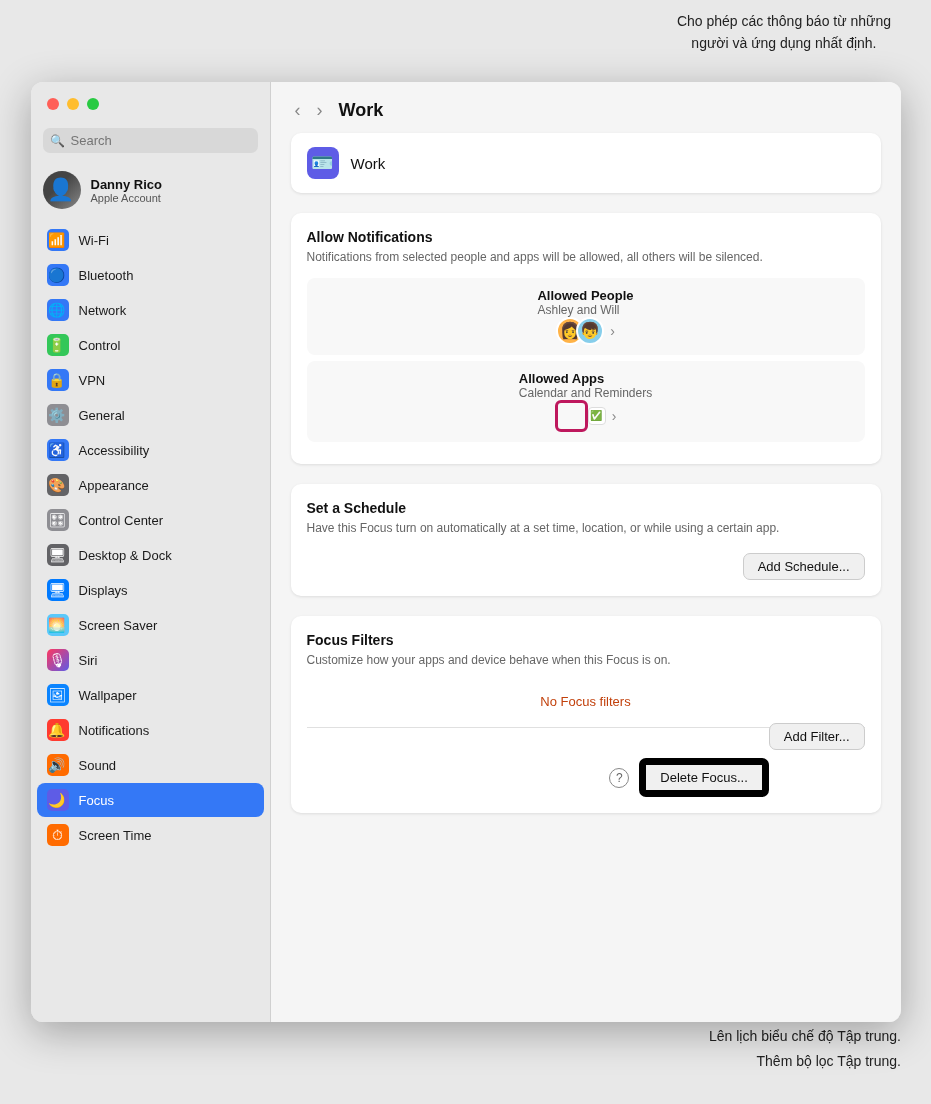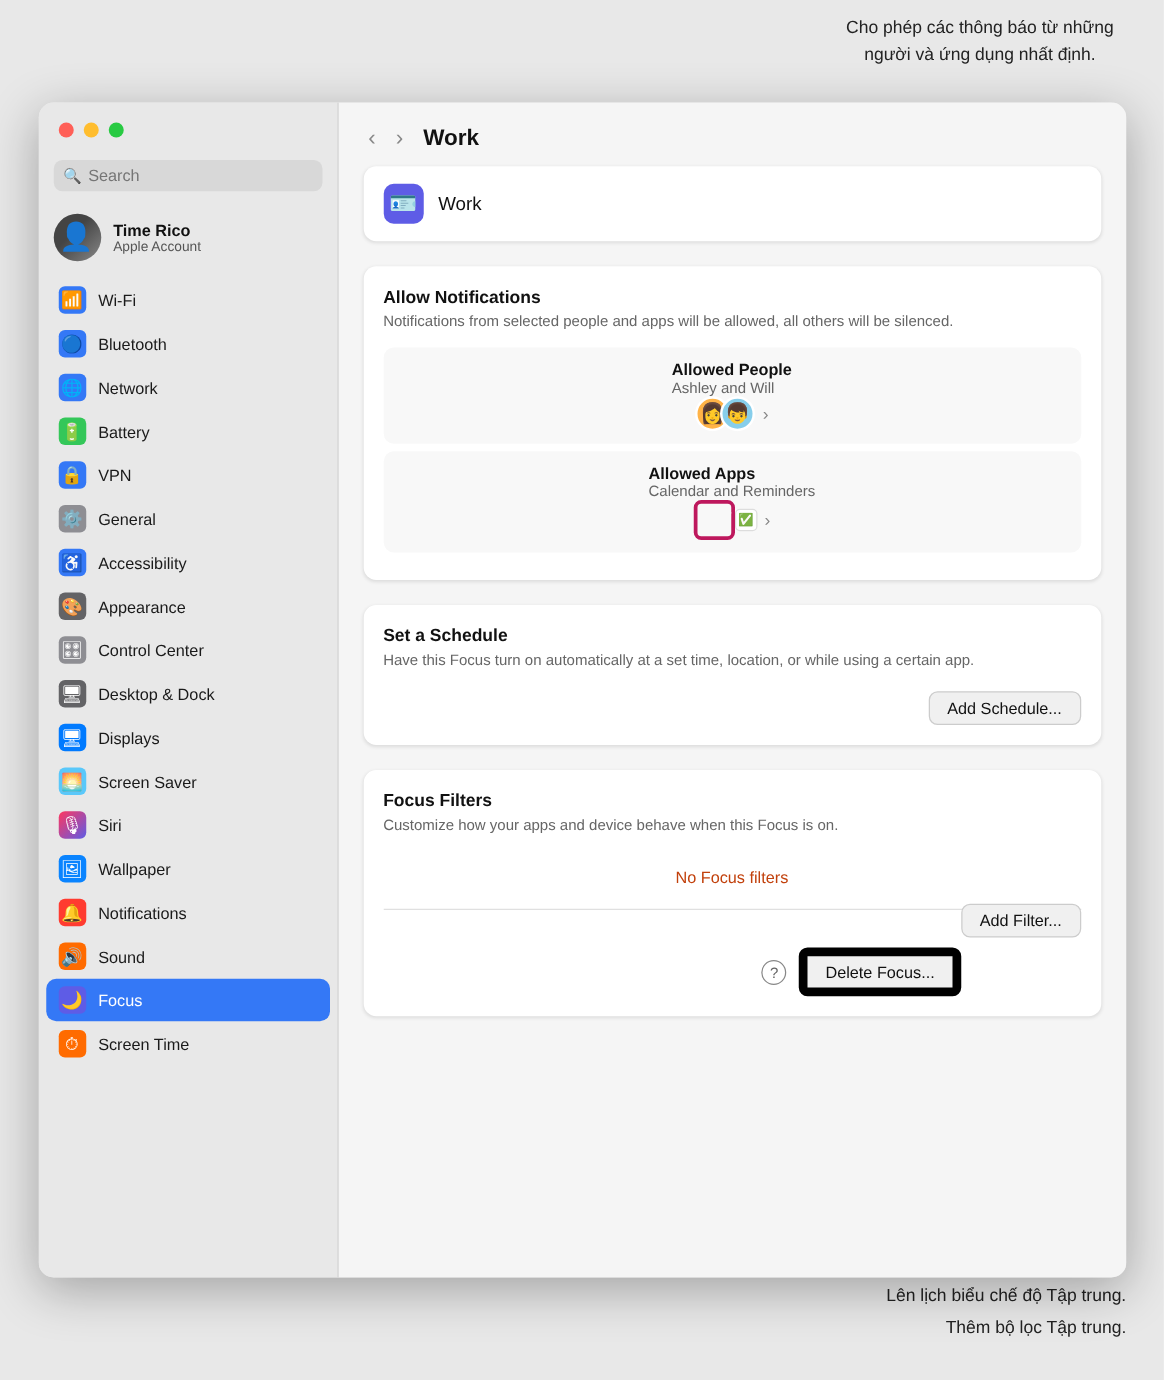--- a/index.html
+++ b/index.html
@@ -462,41 +462,41 @@
     <div class="sidebar-search">
       <span class="search-icon-svg">🔍</span>
       <input type="text" placeholder="Search" style="">
     </div>
 
     <div class="user-profile">
       <div class="user-avatar">
         <span style="font-size:22px;">👤</span>
       </div>
       <div class="user-info">
-        <div class="user-name">Time Rico</div>
+        <div class="user-name">Danny Rico</div>
         <div class="user-subtitle">Apple Account</div>
       </div>
     </div>
 
     <div class="sidebar-section" id="sidebar-items-container">
     <div class="sidebar-item">
           <div class="item-icon icon-wifi">📶</div>
           <span>Wi-Fi</span>
         </div>
         <div class="sidebar-item">
           <div class="item-icon icon-bluetooth">🔵</div>
           <span>Bluetooth</span>
         </div>
         <div class="sidebar-item">
           <div class="item-icon icon-network">🌐</div>
           <span>Network</span>
         </div>
         <div class="sidebar-item">
           <div class="item-icon icon-battery">🔋</div>
-          <span>Battery</span>
+          <span>Control</span>
         </div>
         <div class="sidebar-item">
           <div class="item-icon icon-vpn">🔒</div>
           <span>VPN</span>
         </div>
         <div class="sidebar-item">
           <div class="item-icon icon-general">⚙️</div>
           <span>General</span>
         </div>
         <div class="sidebar-item">

